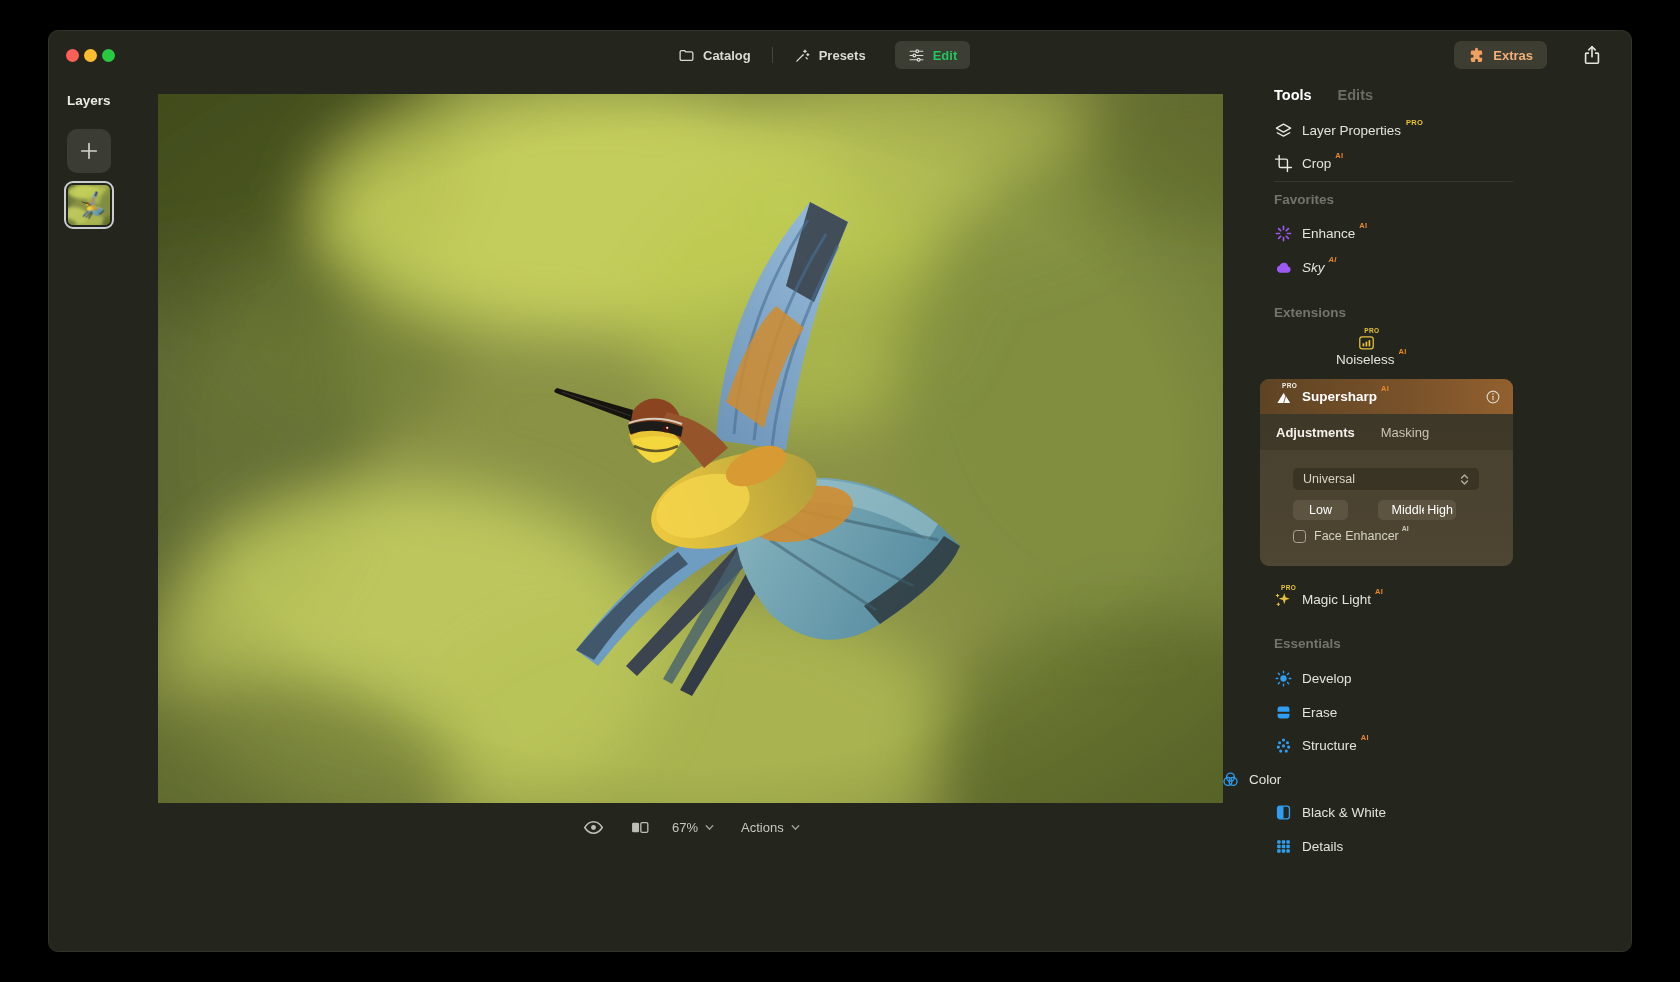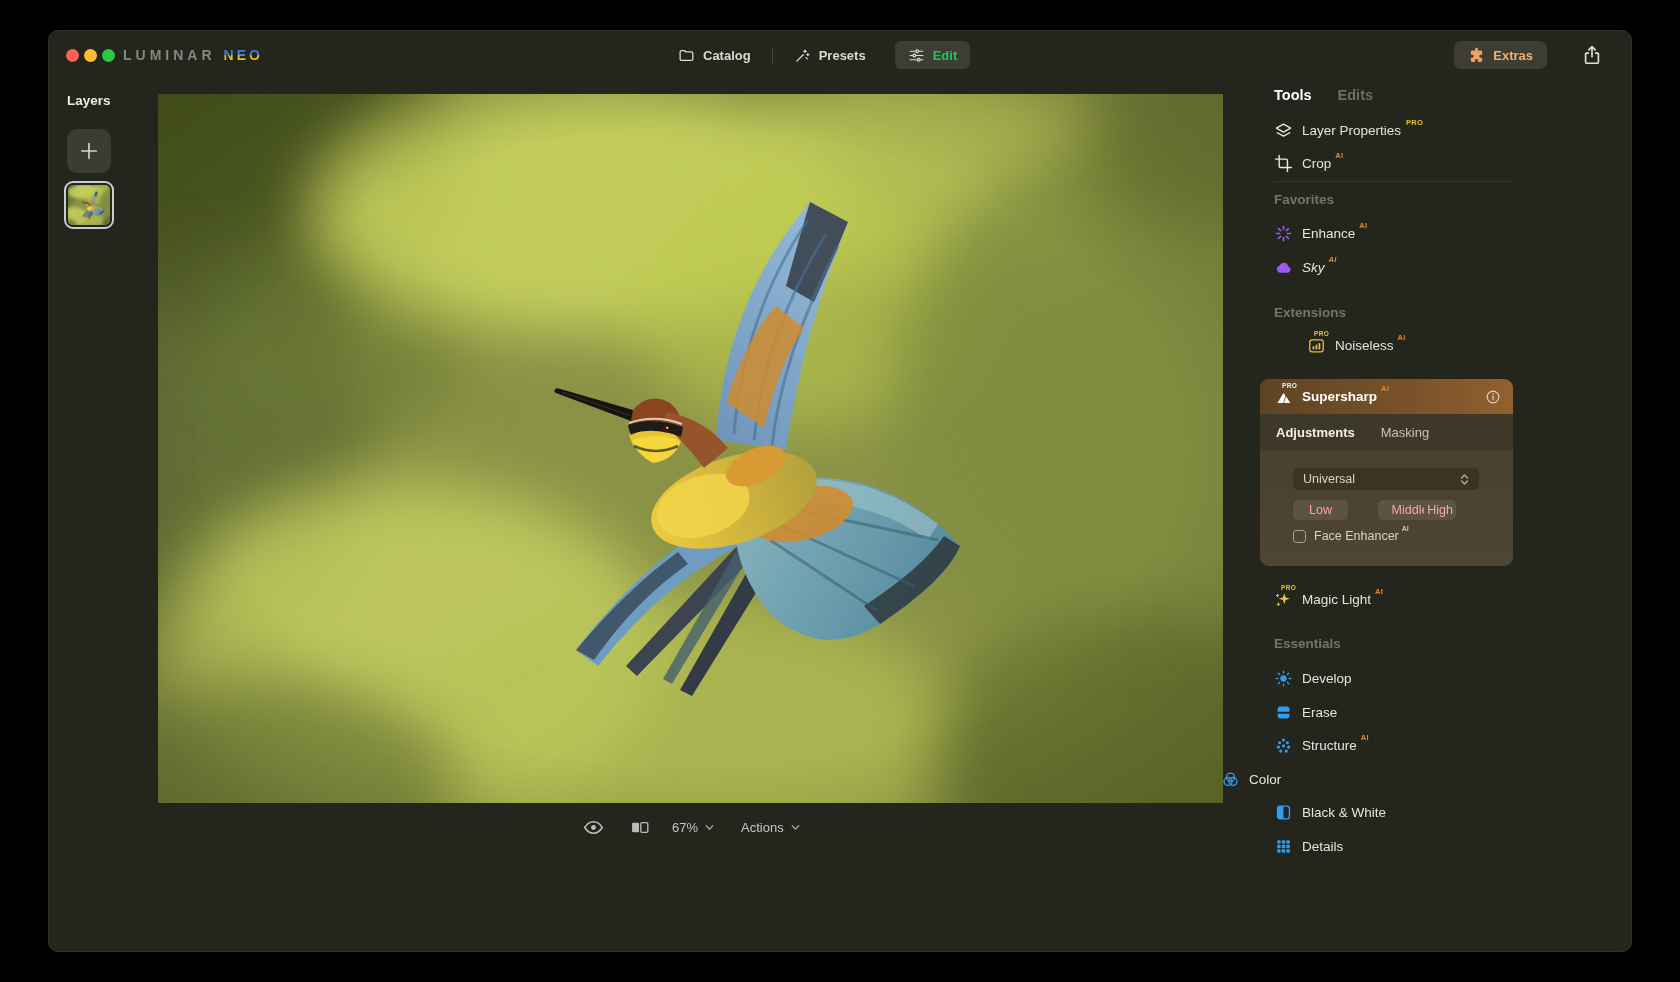--- a/index.html
+++ b/index.html
@@ -79,21 +79,21 @@
   .ss-info { margin-left:auto; width:16px; height:16px; color:#ddd5c4; }
   .ss-tabs { position:absolute; left:0; top:35px; width:100%; height:36px;
     background:rgba(20,18,10,.18); display:flex; align-items:center; padding-left:16px; gap:26px; }
   .ss-tab-active { color:#f4f1ea; font-size:13px; font-weight:700; }
   .ss-tab-idle { color:#c9c3b3; font-size:13px; font-weight:500; }
   .ss-select { position:absolute; left:33px; top:89px; width:186px; height:22px;
     background:#3a3424; border-radius:5px; display:flex; align-items:center;
     padding:0 8px 0 10px; color:#d8d4c7; font-size:12.5px; }
   .ss-select .updown { margin-left:auto; width:13px; height:13px; color:#b2ad9e; }
   .ss-btn { position:absolute; top:121px; height:20px; background:#5c5340; border-radius:5px;
-    display:flex; align-items:center; justify-content:center; color:#fca5a5; font-size:12.5px; }
+    display:flex; align-items:center; justify-content:center; color:#ffffff; font-size:12.5px; }
   .ss-low { left:33px; width:55px; } .ss-mid { left:94px; width:64px;margin-left:24px; } .ss-high { left:164px; width:32px; }
   .ss-face { position:absolute; left:33px; top:150px; display:flex; align-items:center; }
   .ss-check { width:13px; height:13px; border:1.5px solid #aaa796; border-radius:3.5px; background:transparent; }
   .ss-face-label { margin-left:8px; color:#d6d2c5; font-size:12.5px; }
   .badge-ai-grey { color:#c9c5b8; font-size:7px; font-weight:800; vertical-align:top;
     position:relative; top:-4px; margin-left:3px; }
 </style>
 </head>
 <body>
 
@@ -187,24 +187,20 @@
 
 <div id="stage">
 <div id="window">
 
   <div class="titlebar">
     <div class="traffic">
       <span class="t-close"></span>
       <span class="t-min"></span>
       <span class="t-zoom"></span>
     </div>
-    <div class="logo">
-      <span class="logo-primary">LUMINAR</span>
-      <span class="logo-secondary">NEO</span>
-    </div>
 
     <div class="topnav">
       <div class="nav-btn">
         <svg class="nav-icon" viewBox="0 0 24 24" fill="none" stroke="currentColor" stroke-width="1.8" stroke-linejoin="round">
           <path d="M3 7a2 2 0 0 1 2-2h4l2 2h8a2 2 0 0 1 2 2v8a2 2 0 0 1-2 2H5a2 2 0 0 1-2-2z"></path>
         </svg>
         <span>Catalog</span>
       </div>
       <div class="nav-divider"></div>
       <div class="nav-btn">
@@ -344,21 +340,21 @@
             <path fill="currentColor" d="M7 18.5h10a4 4 0 0 0 .9-7.9 5.5 5.5 0 0 0-10.6-1A4.6 4.6 0 0 0 7 18.5z"></path>
           </svg>
     </span>
     <span class="tool-label"><span>Sky</span><span class="badge-ai">AI</span></span>
   </div>
 
   <div class="srow" style="left:1225px; top:269px;">
     <span class="sec-header">Extensions</span>
   </div>
 
-  <div class="srow" style="left:1258px; top:302px;">
+  <div class="srow" style="left:1287px; top:302px;flex-direction:column;">
     <span class="ticon c-yellow">
       <span class="pro-above">PRO</span>
       <svg viewBox="0 0 24 24">
         <rect x="3.5" y="5" width="17" height="15" rx="3" fill="none" stroke="currentColor" stroke-width="1.6"></rect>
         <rect x="7" y="13" width="2.2" height="4" fill="currentColor"></rect>
             <rect x="10.8" y="11" width="2.2" height="6" fill="currentColor"></rect>
             <rect x="14.6" y="9" width="2.2" height="8" fill="currentColor"></rect>
       </svg>
     </span>
     <span class="tool-label"><span>Noiseless</span><span class="badge-ai">AI</span></span>

